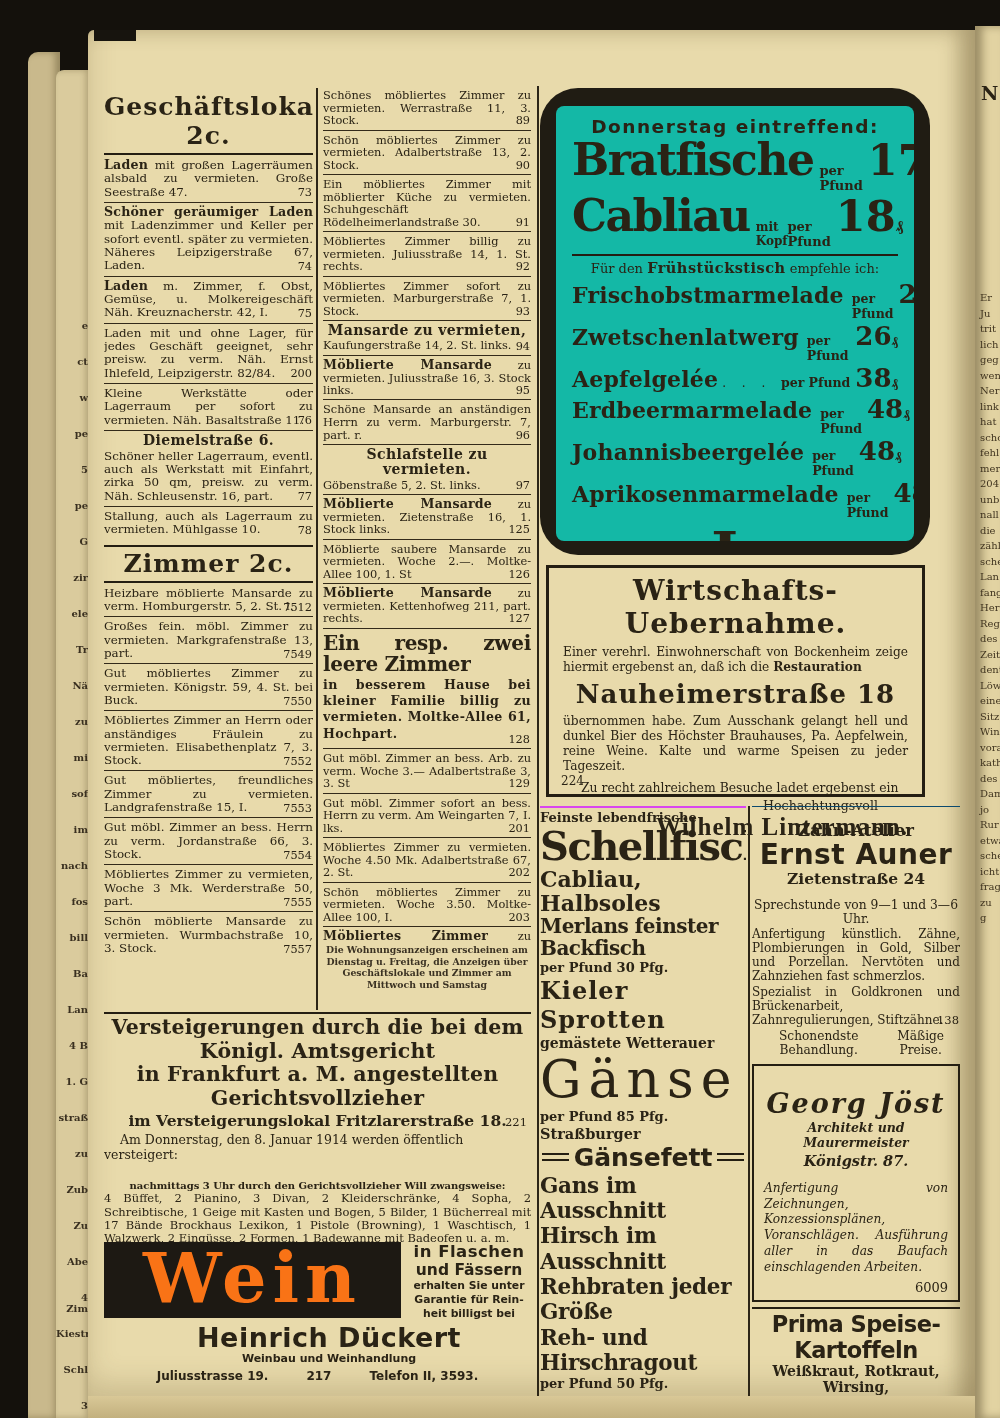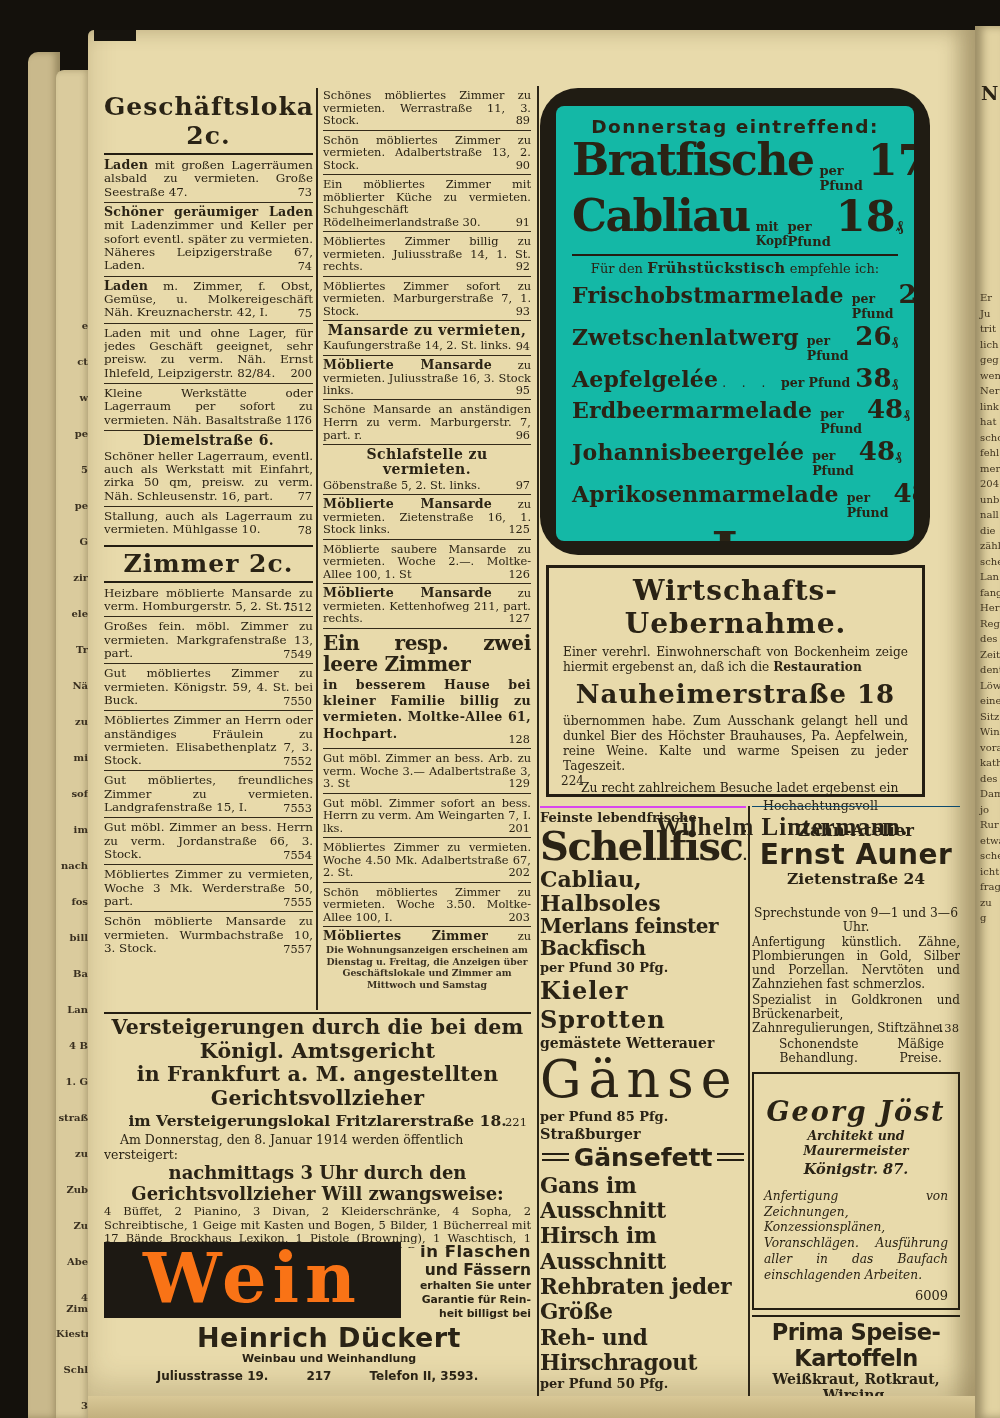--- a/index.html
+++ b/index.html
@@ -85,49 +85,49 @@
   .f-big3 .rule{flex:1;height:8px;border-top:2.5px solid #241e12;border-bottom:2.5px solid #241e12}
   .f-cut{font-size:21.5px;font-weight:bold;line-height:1.18;letter-spacing:-.3px}
   .f-big4{font-size:26px;font-weight:bold;letter-spacing:1px;margin-top:2px}
 
   
   .rightcol{position:absolute;left:664px;top:776px;width:208px;height:610px;overflow:hidden}
   .r-dental{text-align:center;border-top:1px solid #0c4a6e;padding-top:14px}
   .d-head{font-size:16.5px;font-weight:bold}
   .d-name{font-family:"DejaVu Sans",sans-serif;font-size:28px;font-weight:bold;letter-spacing:.5px;line-height:1.05}
   .d-addr{font-size:15.5px;font-weight:bold}
-  .d-hours{font-size:12.3px;margin-top:18px}
+  .d-hours{font-size:12.3px;margin-top:10px}
   .d-body{font-size:12px;line-height:1.16;text-align:justify;margin-top:2px;position:relative}
   .d-body .num{position:absolute;right:1px;bottom:0;font-size:11.5px}
   .d-foot{display:flex;justify-content:space-between;font-size:12.2px;margin-top:1px;padding:0 2px}
   .r-joest{border:2px solid #241e12;margin-top:7px;padding:22px 10px 5px;text-align:center;font-style:italic}
   .j-name{font-size:27px;font-weight:bold;letter-spacing:2px}
   .j-title{font-size:12.5px;font-weight:bold;margin-top:1px}
   .j-addr{font-size:14.5px;font-weight:bold;margin-top:2px}
   .j-body{font-size:12.2px;font-weight:normal;text-align:justify;margin-top:12px;line-height:1.3}
   .j-num{text-align:right;font-size:13px;margin-top:4px;font-style:normal}
   .r-pot{border-top:2.5px solid #241e12;margin-top:5px;text-align:center;padding-top:2px;position:relative}
   .p-head{font-family:"DejaVu Sans",sans-serif;font-size:22.5px;font-weight:bold;letter-spacing:-.5px}
   .p-l2,.p-l3{font-size:14px;font-weight:bold;line-height:1.15}
   .p-vnum{position:absolute;right:-2px;top:92px;writing-mode:vertical-rl;font-size:9.5px}
 
   
   .auction{position:absolute;left:16px;top:982px;width:427px;height:236px;border-top:2.5px solid #241e12;padding-top:2px;overflow:hidden}
   .a-t1,.a-t2{font-size:20.5px;font-weight:bold;text-align:center;line-height:1.15;letter-spacing:.2px}
   .a-sub{font-size:15.5px;font-weight:bold;text-align:center;position:relative;margin-top:1px}
   .a-sub .num{position:absolute;right:4px;bottom:1px;font-size:11.5px;font-weight:normal}
   .a-intro{font-size:12.5px;text-indent:16px;margin-top:2px}
-  .a-part{font-size:18px;font-weight:bold;text-align:center;margin-top:0}
+  .a-part{font-size:10px;font-weight:bold;text-align:center;margin-top:18px}
   .a-items{font-size:11.5px;line-height:1.16;text-align:justify;margin-top:1px}
 
   
   .wein{position:absolute;left:16px;top:1212px;width:427px;height:136px}
   .wn-box{position:absolute;left:0;top:0;width:297px;height:76px;background:#1d1913;display:flex;align-items:center;justify-content:center;overflow:visible}
   .wn-word{color:#f97316;font-size:70px;font-weight:bold;letter-spacing:6px;line-height:.85;margin-top:-4px}
-  .wn-right{position:absolute;left:303px;top:0;width:124px;text-align:right;font-family:"DejaVu Sans",sans-serif;font-weight:bold}
+  .wn-right{position:absolute;left:303px;top:0;width:124px;text-align:center;font-family:"DejaVu Sans",sans-serif;font-weight:bold}
   .wn-right .r1{font-size:16.5px;letter-spacing:.5px}
   .wn-right .r2{font-size:15.5px}
   .wn-right .r3{font-size:10.8px;line-height:1.3}
   .wn-name{position:absolute;left:55px;top:80px;width:340px;text-align:center;font-family:"DejaVu Sans",sans-serif;font-weight:bold;font-size:27px;letter-spacing:.5px}
   .wn-sub{position:absolute;left:55px;top:110px;width:340px;text-align:center;font-family:"DejaVu Sans",sans-serif;font-weight:bold;font-size:11px}
   .wn-bottom{position:absolute;left:0;top:127px;width:427px;display:flex;justify-content:center;gap:38px;font-family:"DejaVu Sans",sans-serif;font-weight:bold;font-size:12px}
 
   
   .right-strip{left:975px;top:26px;width:25px;height:1392px;background:#e2d3a2;box-shadow:inset 7px 0 8px rgba(50,38,12,.4);padding-top:56px}
   .right-strip .headfrag{font-weight:bold;font-size:19px;padding-left:6px}

